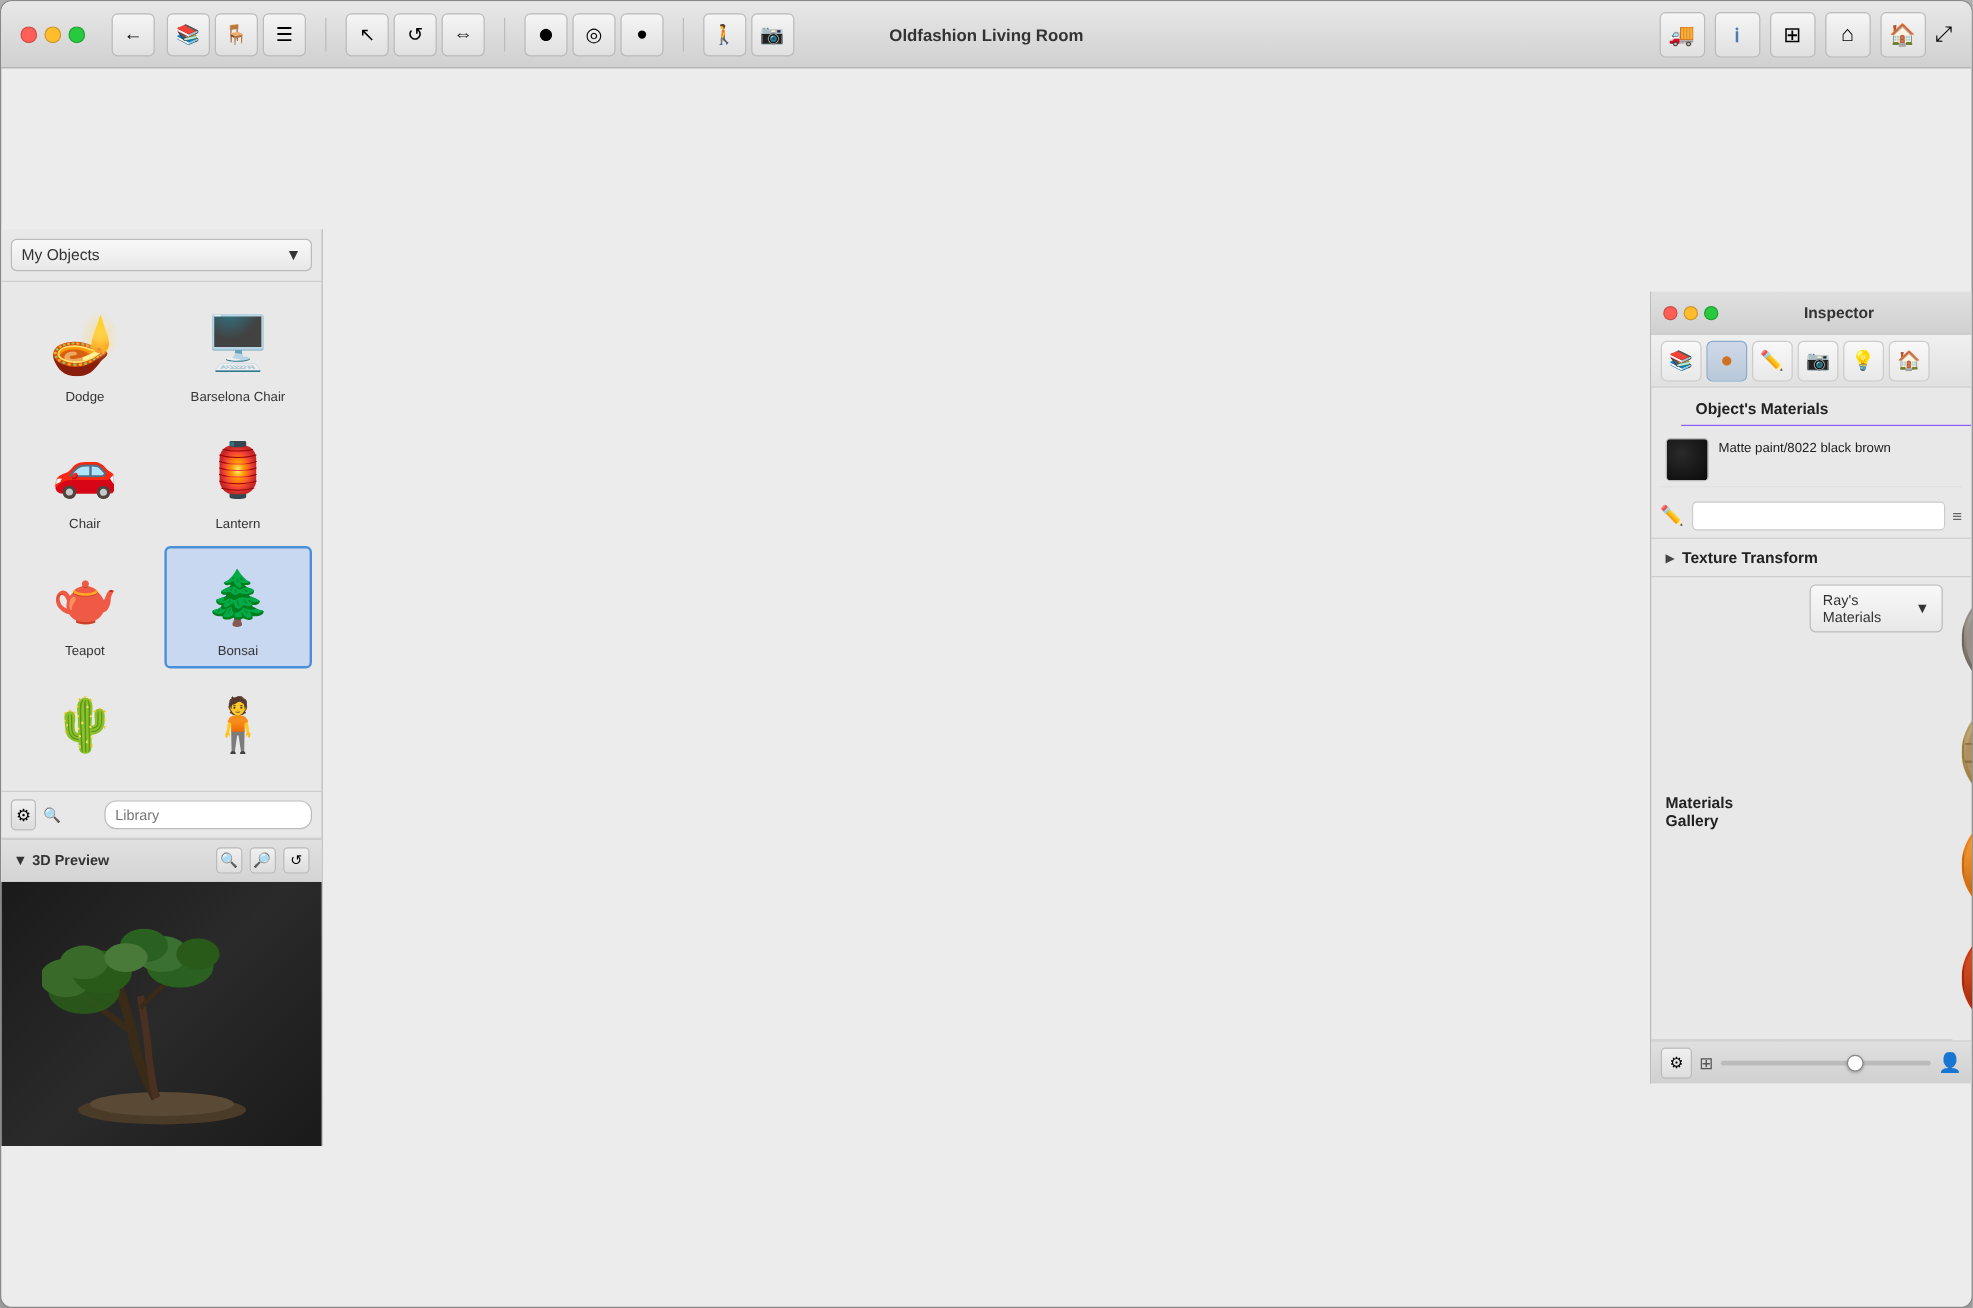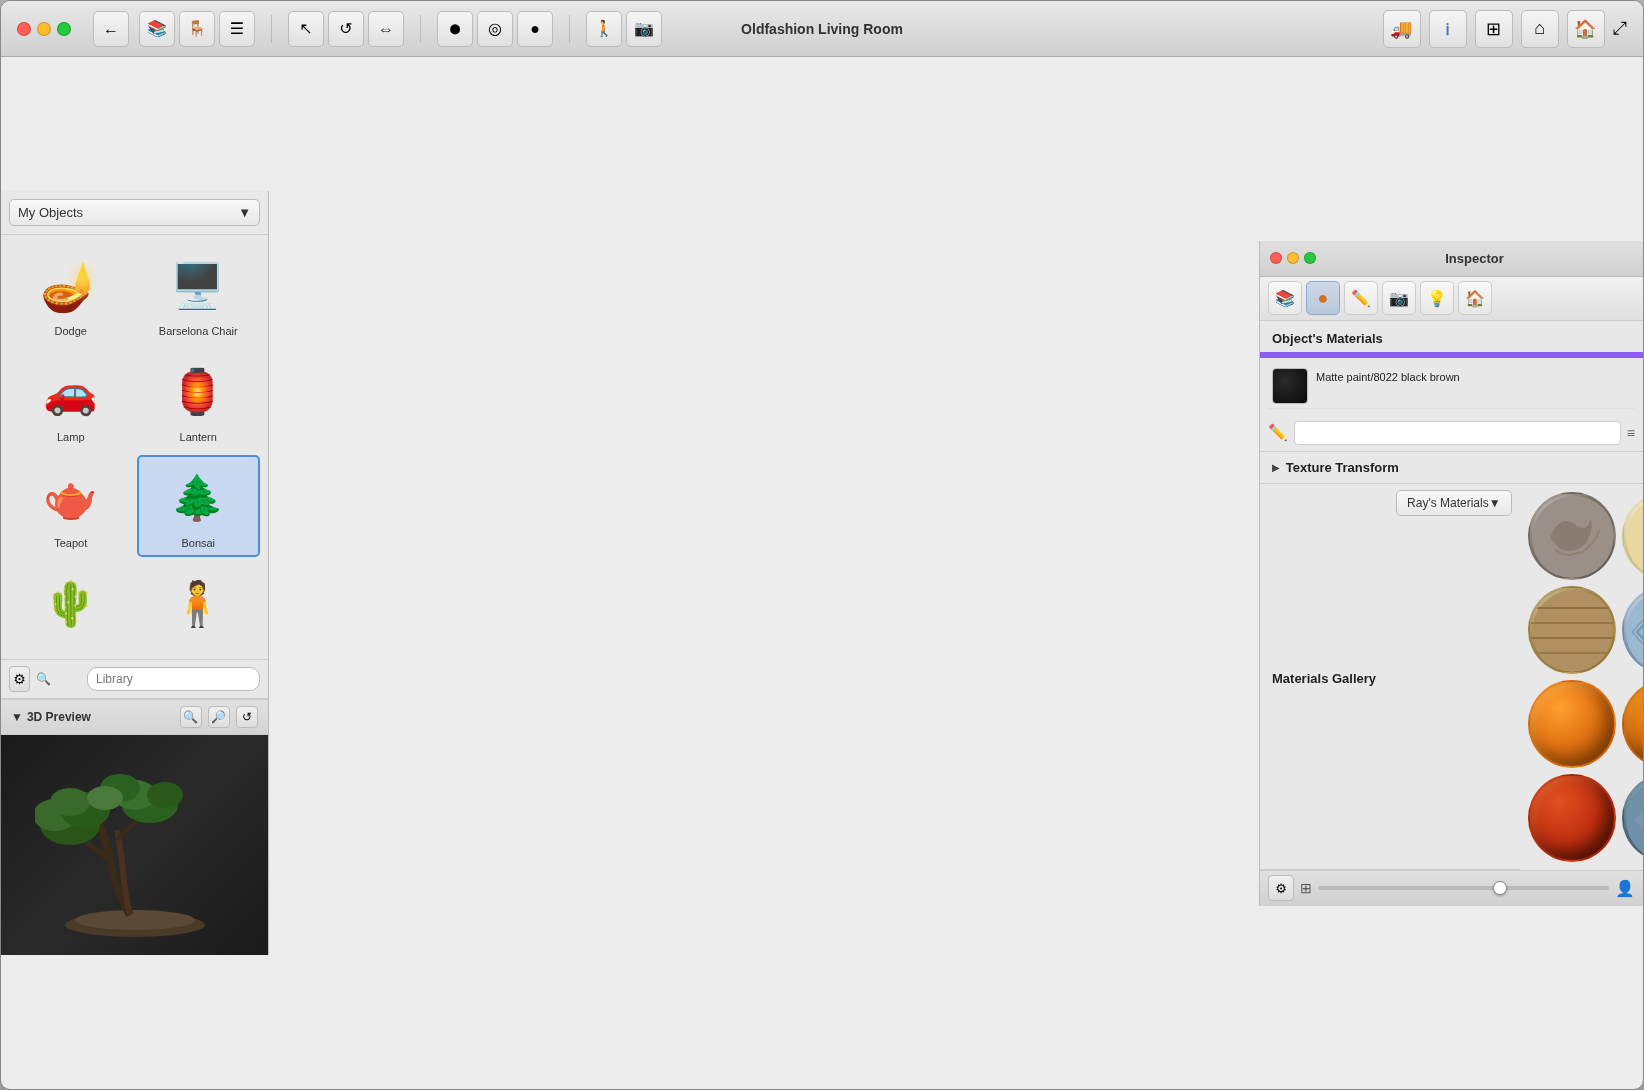--- a/index.html
+++ b/index.html
@@ -310,21 +310,21 @@
     
     .living-room-scene {
       width: 100%;
       height: 100%;
       position: absolute;
       top: 0; left: 0;
     }
 
     
     .right-inspector {
-      width: 384px;
+      width: 268px;
       background: #e8e8e8;
       border-left: 1px solid #bbb;
       display: flex;
       flex-direction: column;
       flex-shrink: 0;
     }
 
     .inspector-title-bar {
       height: 36px;
       background: linear-gradient(to bottom, #e0e0e0, #d0d0d0);
@@ -390,21 +390,22 @@
       overflow-y: auto;
       display: flex;
       flex-direction: column;
     }
 
     .section-header {
       padding: 10px 12px 6px;
       font-size: 13px;
       font-weight: 700;
       color: #222;
-      border-bottom: 6px solid #8b5cf6;
+      border-bottom: 1px solid #8b5cf6;
+      margin-left: 25px;
     }
 
     
     .materials-list {
       padding: 6px 8px;
     }
 
     .material-row {
       display: flex;
       align-items: flex-start;
@@ -711,21 +712,21 @@
           <div class="object-icon">
             <span style="font-size:44px;">🖥️</span>
           </div>
           <span class="object-label">Barselona Chair</span>
         </div>
 
         <div class="object-item">
           <div class="object-icon">
             <span style="font-size:44px;">🚗</span>
           </div>
-          <span class="object-label">Lamp</span>
+          <span class="object-label">Chair</span>
         </div>
 
         <div class="object-item">
           <div class="object-icon">
             <span style="font-size:44px;">🏮</span>
           </div>
           <span class="object-label">Lantern</span>
         </div>
 
         <div class="object-item">

